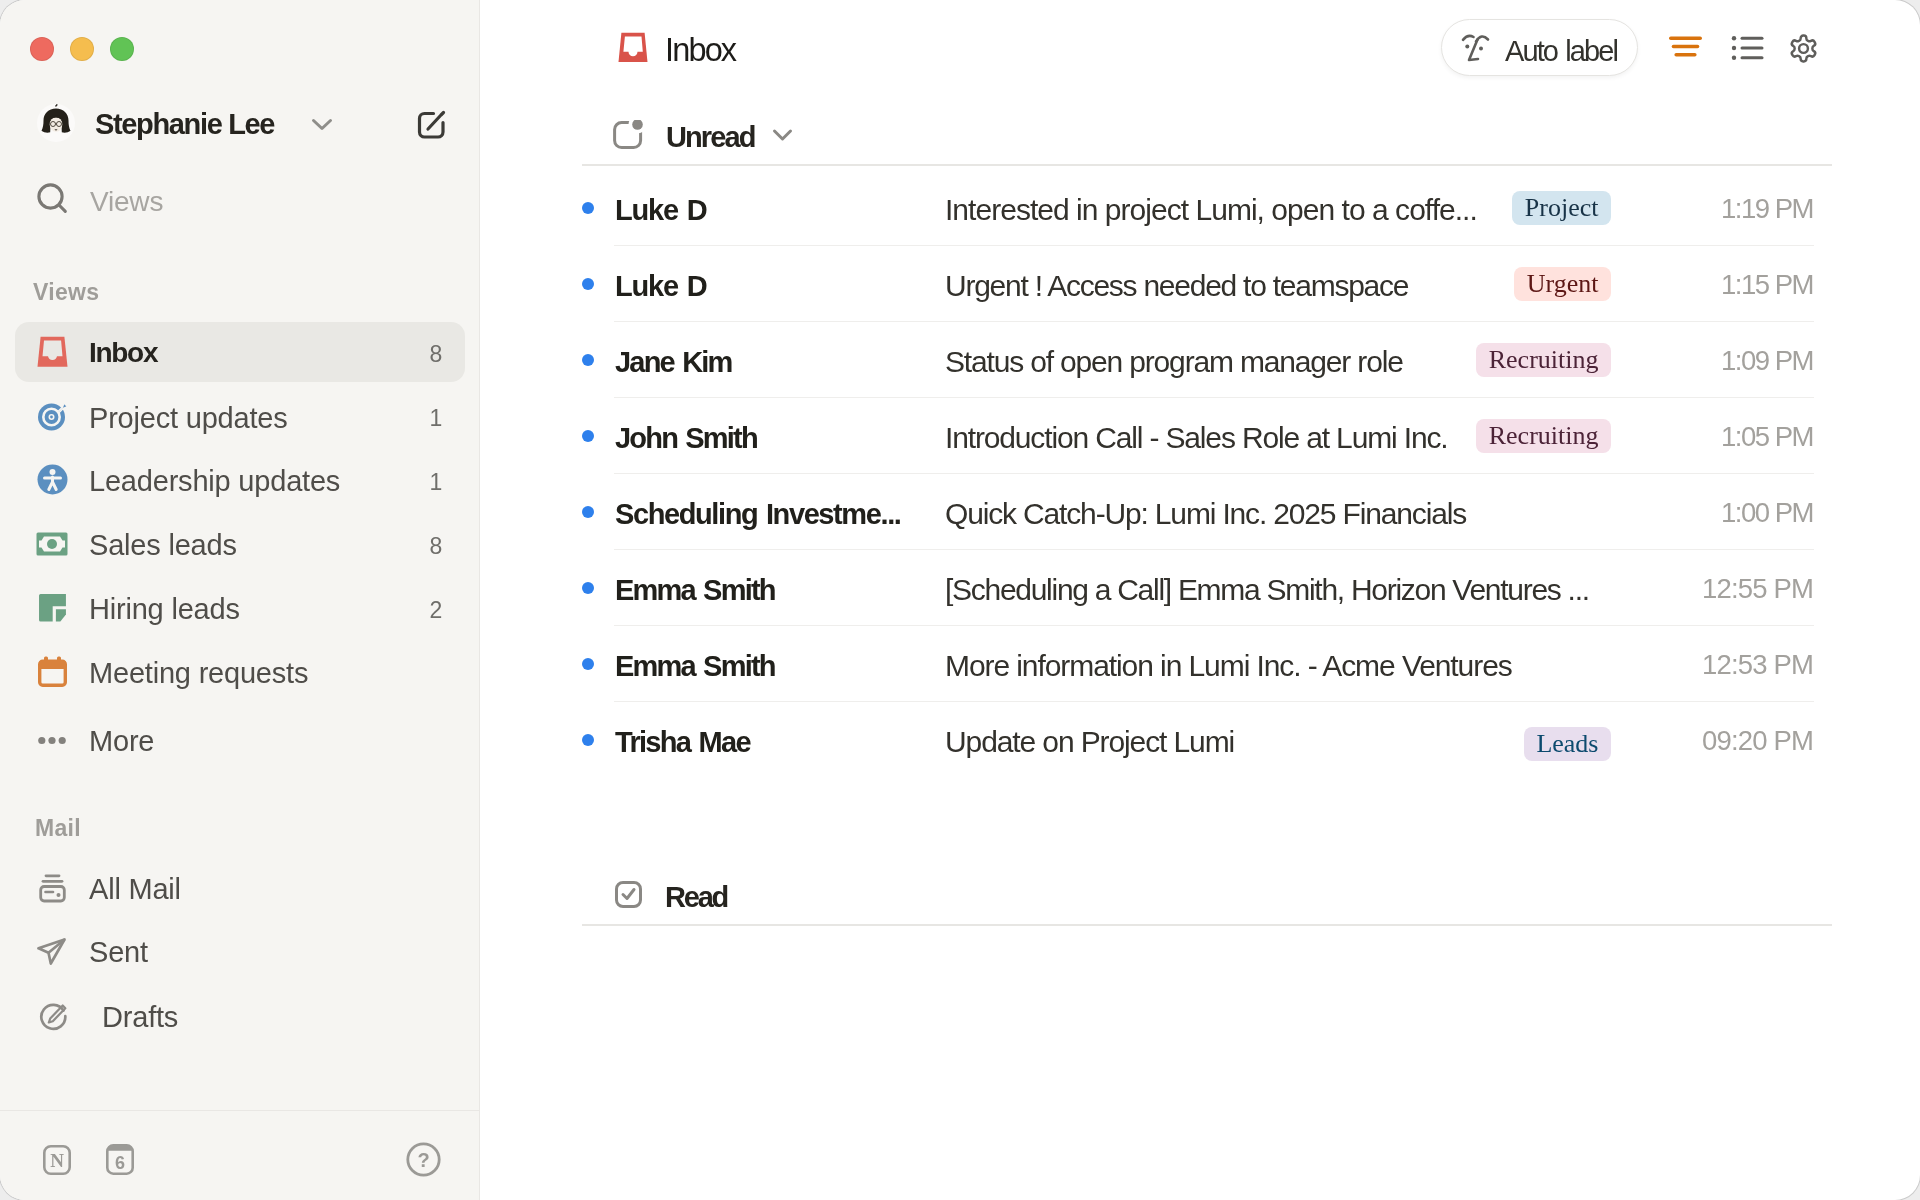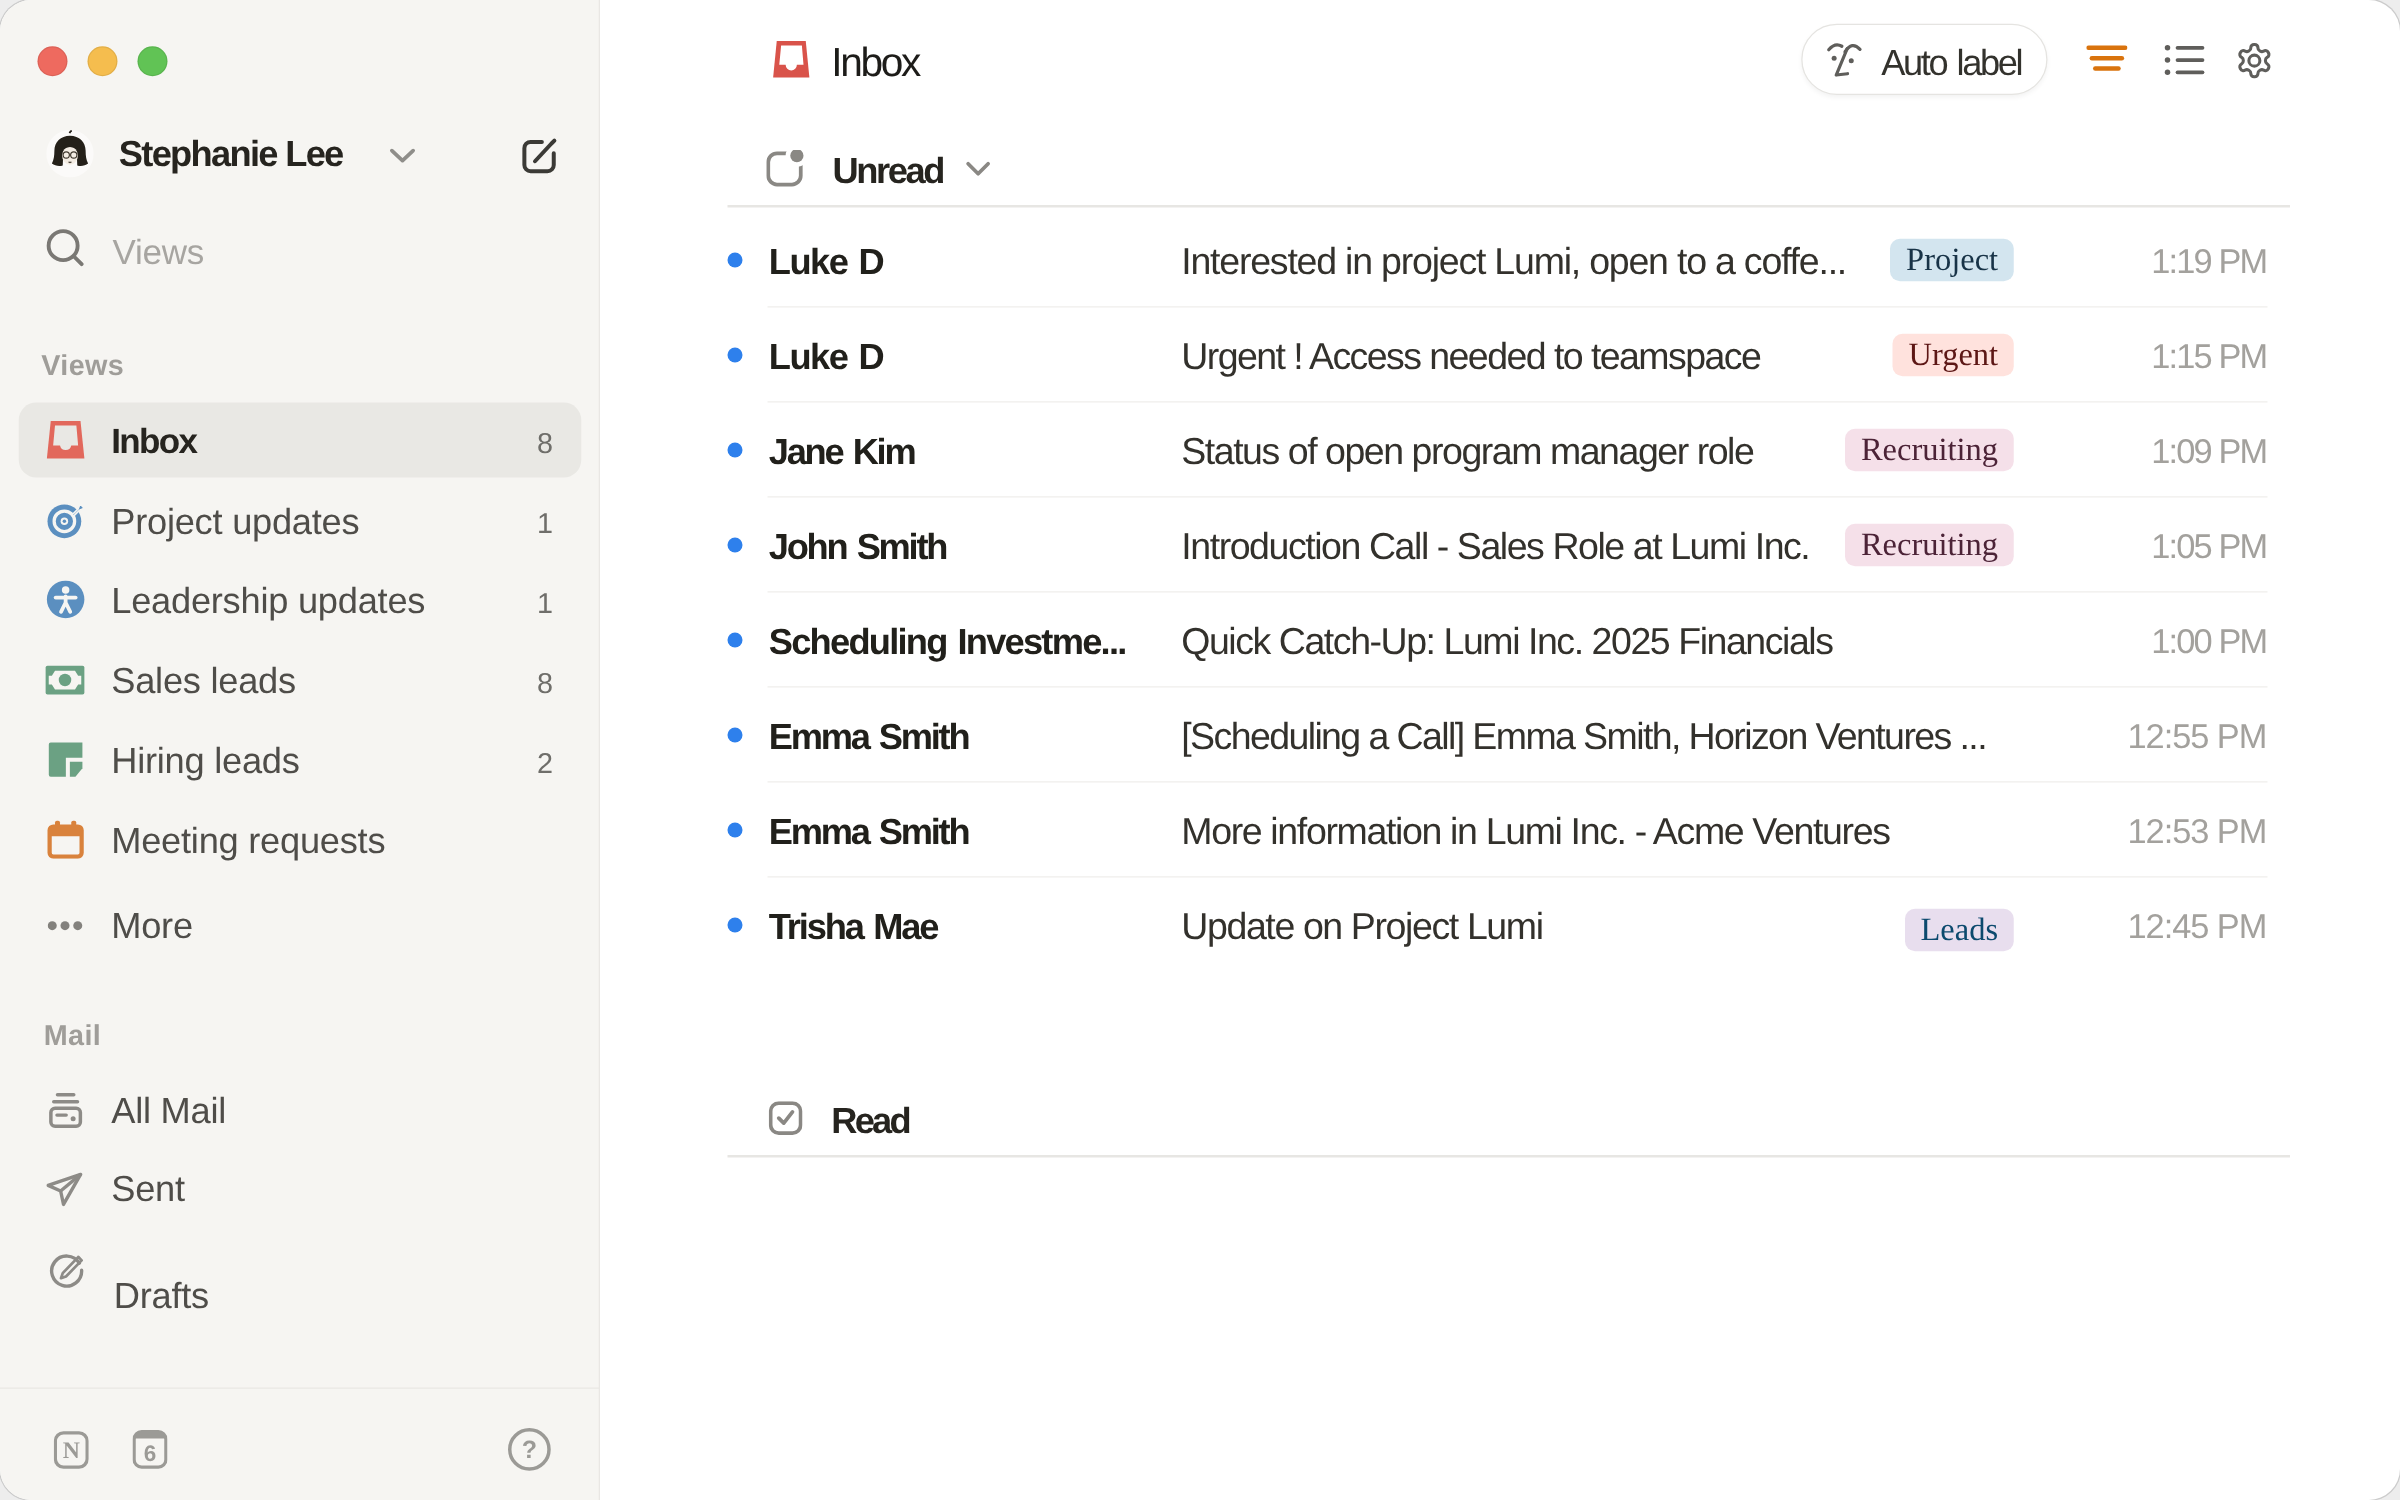--- a/index.html
+++ b/index.html
@@ -165,21 +165,21 @@
     </svg>
   </div>
   <div class="abs txt sbitem" style="left:89px;top:936px;">Sent</div>
 
   <div class="abs" style="left:38px;top:1001px;">
     <svg width="31" height="31" viewBox="0 0 31 31">
       <path d="M25.5 9.5 A12 12 0 1 0 27.3 15.2" fill="none" stroke="#8d8b87" stroke-width="2.7" stroke-linecap="round"></path>
       <path d="M24.7 4.5 L12.2 17.5 l-1.4 4 l4 -1.3 L27.3 7.3 Z" fill="none" stroke="#8d8b87" stroke-width="2.2" stroke-linejoin="round"></path>
     </svg>
   </div>
-  <div class="abs txt sbitem" style="left:91px;top:1001px;margin-top:20px;">Drafts</div>
+  <div class="abs txt sbitem" style="left:102px;top:1001px;">Drafts</div>
 
   <div class="abs" style="left:0;top:1110px;width:480px;height:1px;background:#e9e7e4;"></div>
   <div class="abs" style="left:43px;top:1143px;">
     <svg width="28" height="34" viewBox="0 0 28 34">
       <rect x="1.3" y="3.3" width="25.4" height="27.4" rx="6.5" fill="none" stroke="#9b9a96" stroke-width="2.6"></rect>
       <text x="14" y="23.5" font-family="Liberation Serif, serif" font-size="19" font-weight="700" fill="#9b9a96" text-anchor="middle">N</text>
     </svg>
   </div>
   <div class="abs" style="left:106px;top:1142px;">
     <svg width="28" height="35" viewBox="0 0 28 35">
@@ -291,14 +291,14 @@
   <div class="abs rowline" style="top:625px;"></div>
   <div class="abs dot" style="left:582px;top:657.5px;"></div>
   <div class="abs txt sender" style="left:615px;top:649.8px;letter-spacing:-1.8px;">Emma Smith</div>
   <div class="abs txt subject" style="left:945px;top:649.1px;letter-spacing:-1.08px;">More information in Lumi Inc. - Acme Ventures</div>
   <div class="abs txt time" style="left:1650px;top:649.3px;width:163px;letter-spacing:-0.84px;">12:53 PM</div>
   <div class="abs rowline" style="top:701px;"></div>
   <div class="abs dot" style="left:582px;top:733.5px;"></div>
   <div class="abs txt sender" style="left:615px;top:725.8px;letter-spacing:-1.7px;">Trisha Mae</div>
   <div class="abs txt subject" style="left:945px;top:725.1px;letter-spacing:-1.11px;">Update on Project Lumi</div>
   <div class="abs txt tag" style="right:309px;top:727px;background:#e8deee;color:#0c4a6e;">Leads</div>
-  <div class="abs txt time" style="left:1650px;top:725.3px;width:163px;letter-spacing:-0.84px;">12:45 PM</div>
+  <div class="abs txt time" style="left:1650px;top:725.3px;width:163px;letter-spacing:-0.84px;">09:20 PM</div>
 </div>
 
 </body></html>

